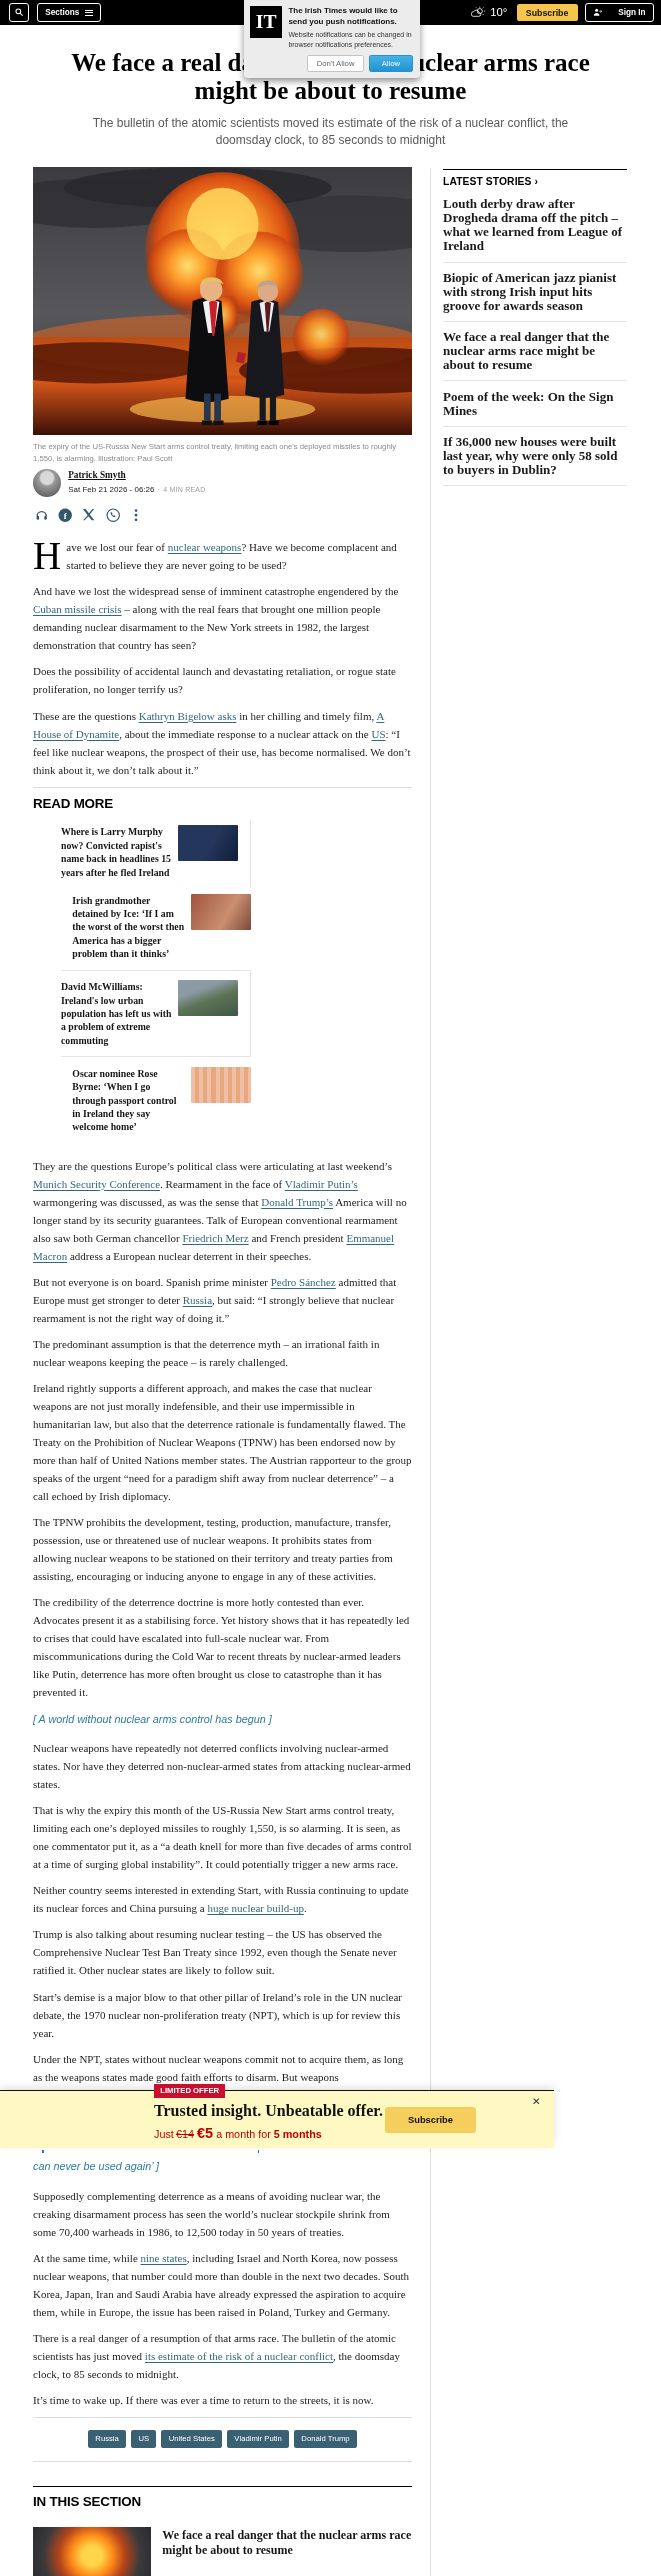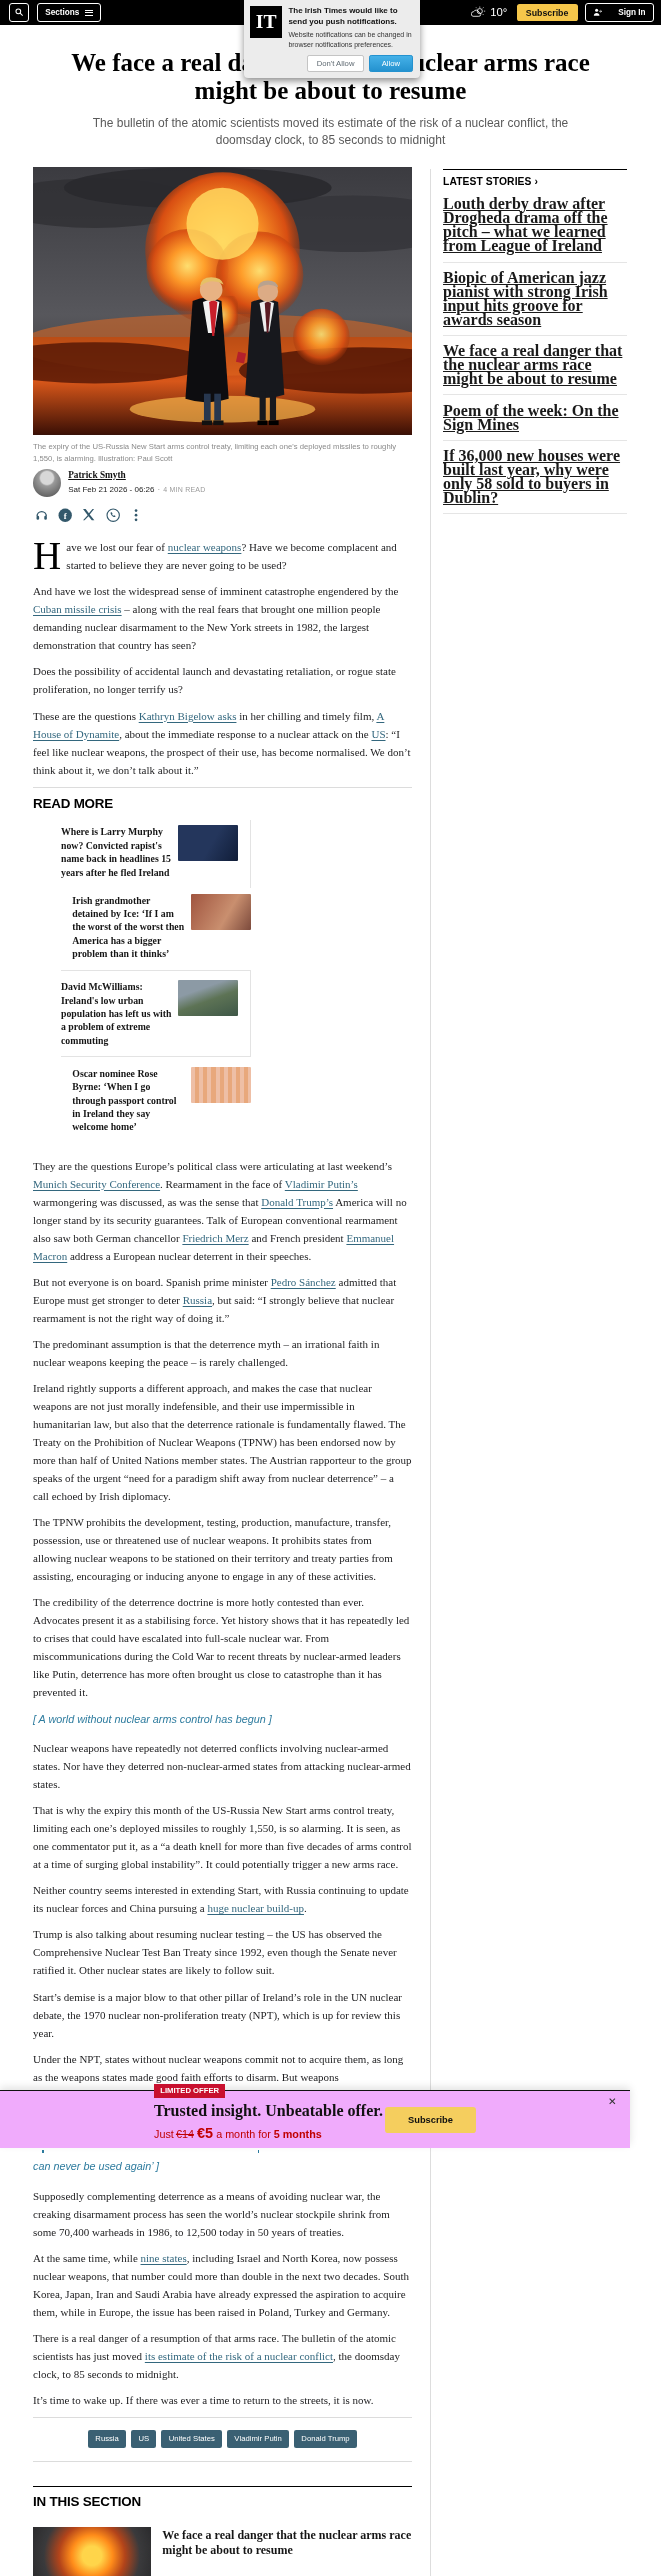--- a/index.html
+++ b/index.html
@@ -86,21 +86,21 @@
   .thumb--larry-murphy{background:linear-gradient(120deg,#24365c 0 55%,#101d38 100%);}
   .thumb--grandmother{background:linear-gradient(120deg,#a0543f,#c98f6f 60%,#7c4a3c);}
   .thumb--commuting-aerial{background:linear-gradient(160deg,#8c9aa5 0 30%,#5d7355 55%,#3e5747),
     linear-gradient(90deg,#7fa6c9,#7fa6c9);}
   .thumb--rose-byrne{background:repeating-linear-gradient(90deg,#eebfa6 0 4.1px,#e8a87c 4.1px 8.2px),#d4653f;}
   .thumb--nuclear-explosion{background:radial-gradient(circle at 50% 45%,#ffd54a 0 14%,#ff8c1a 30%,#b3441a 48%,#3a3a3c 70%,#28282a 100%);}
   .thumb--construction-cranes{background:linear-gradient(#2c4668 0 55%,#121c2e 100%);}
   .thumb--kerry-child{background:linear-gradient(120deg,#e09b3d 0 40%,#aebdc9 75%,#7f9bb5);}
 
   
-  #offer-banner{position:relative;width:630px;margin-left:-33px;height:57px;background:#f0abfc;
+  #offer-banner{position:relative;width:554px;margin-left:-33px;height:57px;background:#fef9c3;
                 border-top:1px solid #111;box-shadow:0 -3.1px 8.2px rgba(0,0,0,.12);z-index:20;margin-top:-2.1px;}
   #limited-badge{position:absolute;left:154px;top:-7.2px;background:#c8102e;color:#fff;
                  font-weight:bold;font-size:7.7px;padding:2.6px 6.2px;}
   #offer-title{position:absolute;left:154px;top:11.3px;margin:0;font-family:"Liberation Serif",serif;
                font-weight:bold;font-size:16px;color:#111;}
   #offer-price{position:absolute;left:154px;top:34px;color:#c00000;font-size:10.8px;}
   #offer-price .old{text-decoration:line-through;margin:0 3.1px 0 2.1px;}
   #offer-price .new{font-weight:bold;font-size:14.4px;margin-right:3.1px;}
   #offer-price b{font-weight:bold;}
   #offer-sub-btn{position:absolute;left:385px;top:16.5px;width:91px;height:26px;background:#f5ce5e;
@@ -123,21 +123,21 @@
   .story-row:last-child{border-bottom:none;}
   .story-thumb{flex:0 0 118px;height:64px;}
   .story-title{flex:1;font-family:"Liberation Serif",serif;font-weight:bold;font-size:12px;
                line-height:15.5px;color:#161616;padding-top:1px;}
 
   
   #rail{position:absolute;left:443px;top:169px;width:184px;}
   #rail .rule{border-top:1px solid #000;margin-bottom:6.2px;}
   #latest-head{font-size:10.3px;font-weight:bold;letter-spacing:0.1px;color:#000;margin:0 0 2.1px;}
   .rail-item{padding:8.2px 0;border-bottom:0.5px solid #e5e5e5;font-family:"Liberation Serif",serif;
-             font-weight:bold;font-size:16px;line-height:14px;color:#1a1a1a;display:block;text-decoration:underline;}
+             font-weight:bold;font-size:13px;line-height:14px;color:#1a1a1a;display:block;}
   #col-divider{position:absolute;left:430px;top:169px;width:0.5px;height:2922px;background:#ddd;}
 
   svg{display:block;}
 </style>
 </head>
 <body>
 
 <header id="topbar">
   <div class="tb-btn" id="search-btn">
     <svg width="8.2" height="8.2" viewBox="0 0 16 16">

